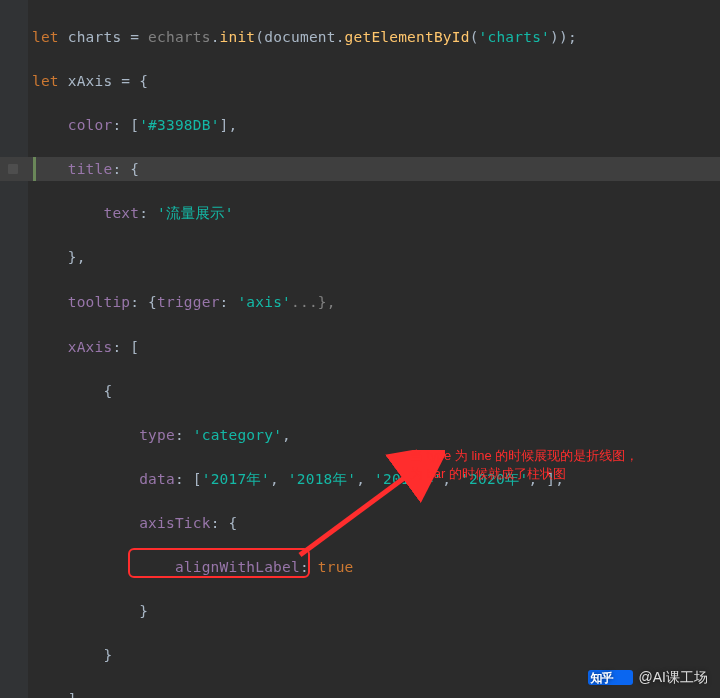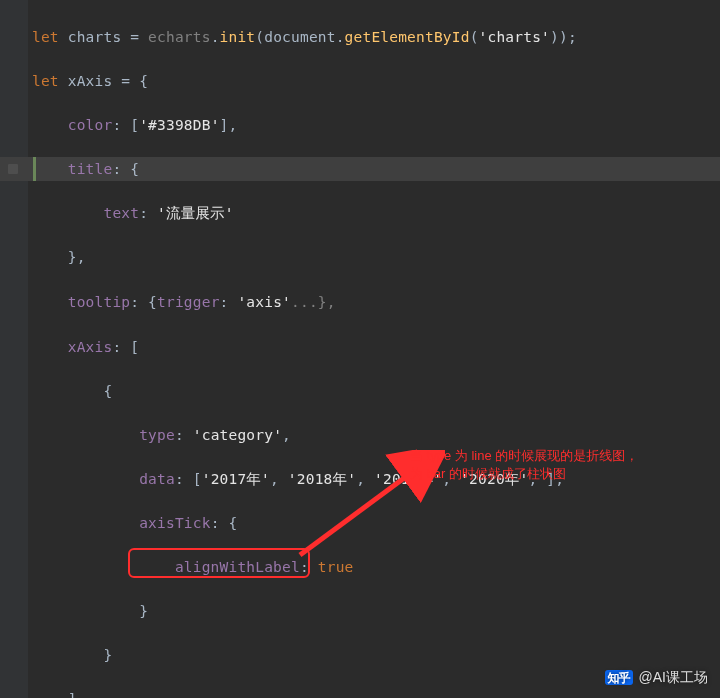--- a/index.html
+++ b/index.html
@@ -32,21 +32,21 @@
     top: 4px;
     right: 0;
     white-space: pre;
     color: #a9b7c6;
     letter-spacing: 0.2px;
   }
   .line { height: 22px; }
   .kw  { color: #cc7832; }        
   .id  { color: #a9b7c6; }
   .prop{ color: #9876aa; }        
-  .str { color: #e5e5e5; }        
+  .str { color: #14b8a6; }        
   .fn  { color: #ffc66d; }        
   .bool{ color: #cc7832; }        
   .pun { color: #a9b7c6; }
   .grey{ color: #808080; }        
   .highlight-bg {
     position: absolute;
     left: 0; right: 0;
     height: 24px;
     background: #3f3f3f;
   }
@@ -88,21 +88,21 @@
     font-family: "Microsoft YaHei", "PingFang SC", sans-serif;
     font-size: 14px;
     color: rgba(255,255,255,0.85);
     text-shadow: 0 0 4px rgba(0,0,0,0.6);
     display: flex;
     align-items: center;
     gap: 6px;
   }
   .zhihu-logo {
     display: inline-block;
-    padding: 1px 3px 0 3px;
+    padding: 1px 20px 0 3px;
     background: #0a66f0;
     border-radius: 3px;
     font-size: 12px;
     line-height: 14px;
     font-weight: bold;
     color: #fff;
     letter-spacing: -1px;
   }
 </style>
 </head>

